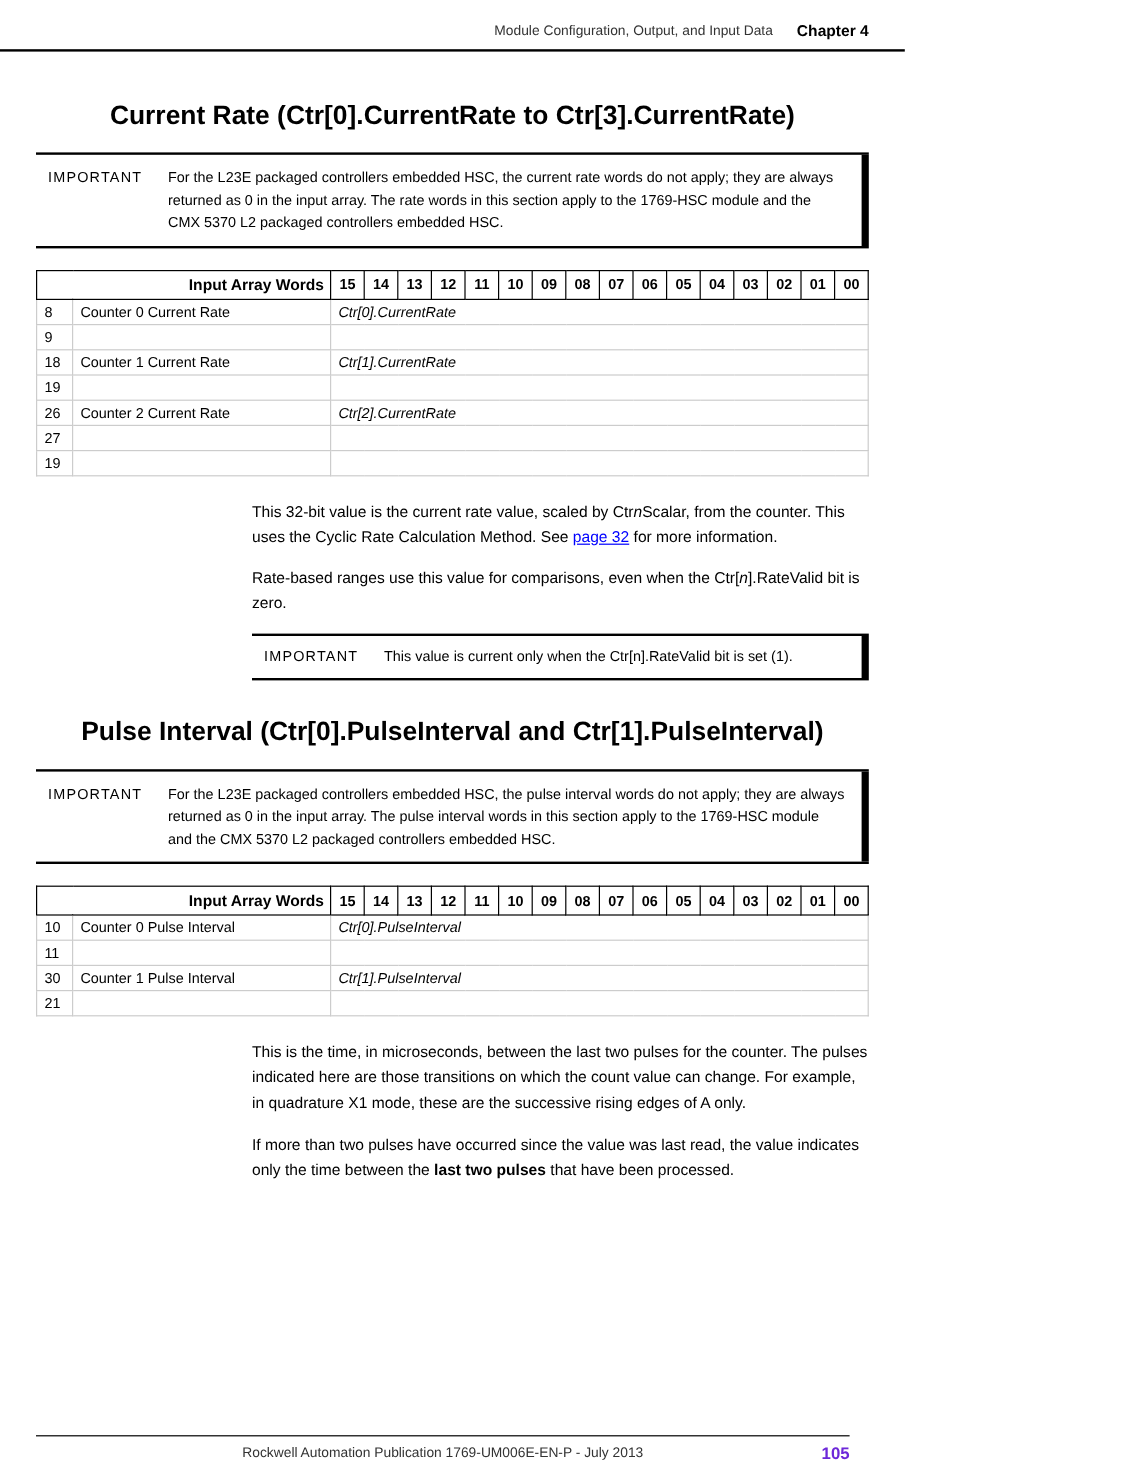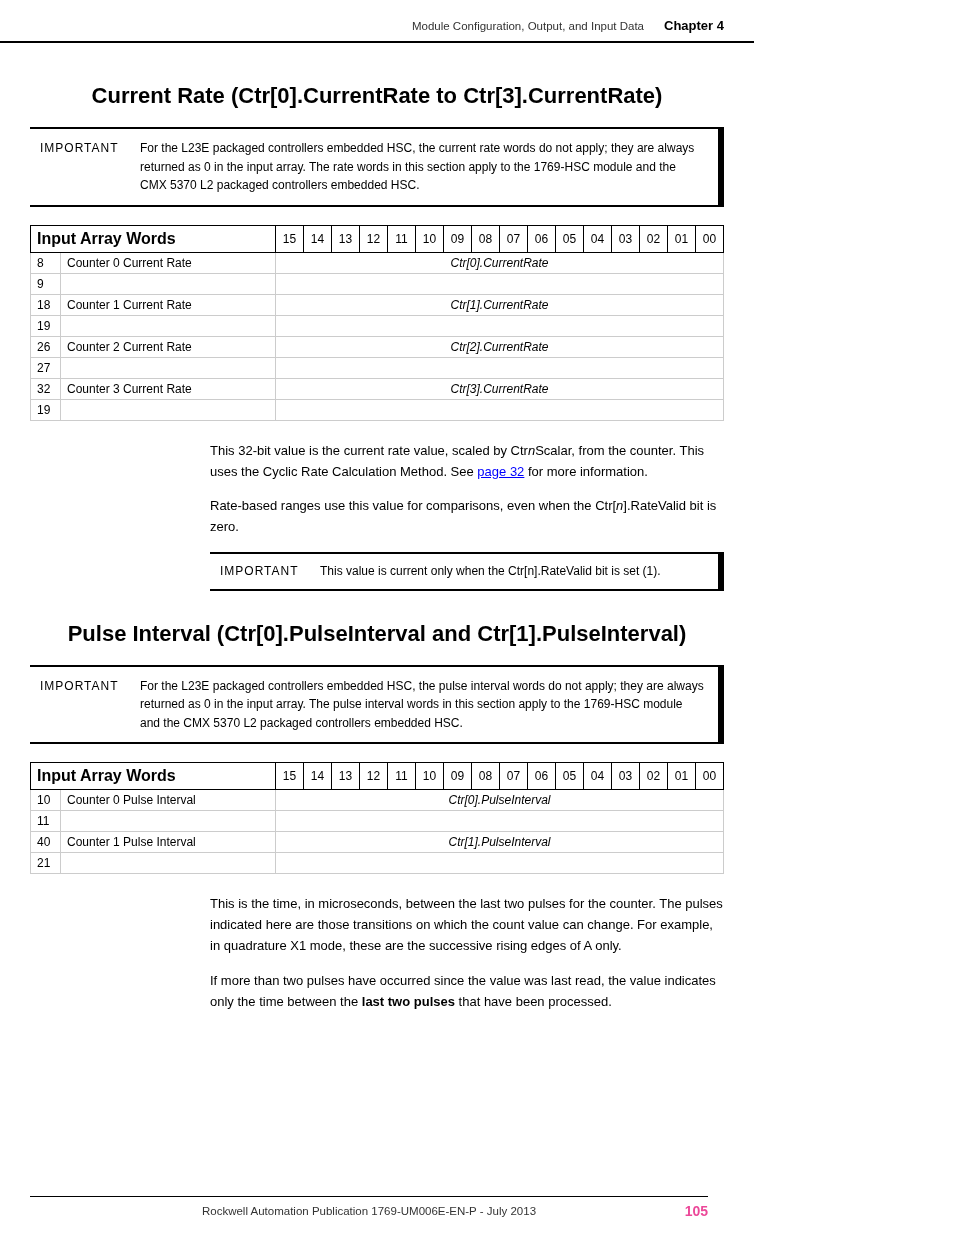--- a/index.html
+++ b/index.html
@@ -89,50 +89,49 @@
     
     .data-table {
       width: 100%;
       border-collapse: collapse;
       margin-bottom: 20px;
       font-size: 12px;
     }
     .data-table th {
       border: 1px solid #000;
       padding: 4px 5px;
-      font-weight: normal;
+      font-weight: bold;
       background: #fff;
       font-size: 12px;
     }
     .data-table th.left-header {
-      text-align: left;
+      text-align: right;
       padding-left: 6px;
       font-weight: bold;
       min-width: 200px;
-      font-size: 16px;
+      font-size: 13px;
     }
     .data-table td {
       border: 1px solid #ccc;
       padding: 3px 6px;
       font-size: 12px;
     }
     .data-table td.row-num {
       width: 30px;
       border-right: 1px solid #ccc;
       text-align: left;
       font-size: 12px;
     }
     .data-table td.row-label {
       border-right: 1px solid #ccc;
       min-width: 160px;
     }
     .data-table td.row-value {
       border-right: 1px solid #ccc;
       font-style: italic;
-      text-align: center;
     }
     .col-num {
       width: 28px;
       text-align: center;
     }
 
     
     .body-text {
       font-size: 13px;
       line-height: 1.6;
@@ -157,21 +156,21 @@
       color: #333;
       border-top: 1px solid #000;
       padding-top: 8px;
       margin: 0 30px;
     }
     .footer-page-num {
       position: absolute;
       right: 0;
       font-weight: bold;
       font-size: 14px;
-      color: #ec4899;
+      color: #6d28d9;
     }
 
     
     .important-box-small {
       display: flex;
       align-items: flex-start;
       border-top: 2px solid #000;
       border-bottom: 2px solid #000;
       padding: 8px 0;
       margin: 0 0 18px 0;
@@ -259,25 +258,20 @@
           <td class="row-label">Counter 2 Current Rate</td>
           <td colspan="16" class="row-value">Ctr[2].CurrentRate</td>
         </tr>
 
         <tr>
           <td class="row-num">27</td>
           <td class="row-label"></td>
           <td colspan="16"></td>
         </tr>
 
-        <tr>
-          <td class="row-num">32</td>
-          <td class="row-label">Counter 3 Current Rate</td>
-          <td colspan="16" class="row-value">Ctr[3].CurrentRate</td>
-        </tr>
 
         <tr>
           <td class="row-num">19</td>
           <td class="row-label"></td>
           <td colspan="16"></td>
         </tr>
       </tbody>
     </table>
 
     <div class="body-text">
@@ -332,21 +326,21 @@
           <td colspan="16" class="row-value">Ctr[0].PulseInterval</td>
         </tr>
 
         <tr>
           <td class="row-num">11</td>
           <td class="row-label"></td>
           <td colspan="16"></td>
         </tr>
 
         <tr>
-          <td class="row-num">40</td>
+          <td class="row-num">30</td>
           <td class="row-label">Counter 1 Pulse Interval</td>
           <td colspan="16" class="row-value">Ctr[1].PulseInterval</td>
         </tr>
 
         <tr>
           <td class="row-num">21</td>
           <td class="row-label"></td>
           <td colspan="16"></td>
         </tr>
       </tbody>

